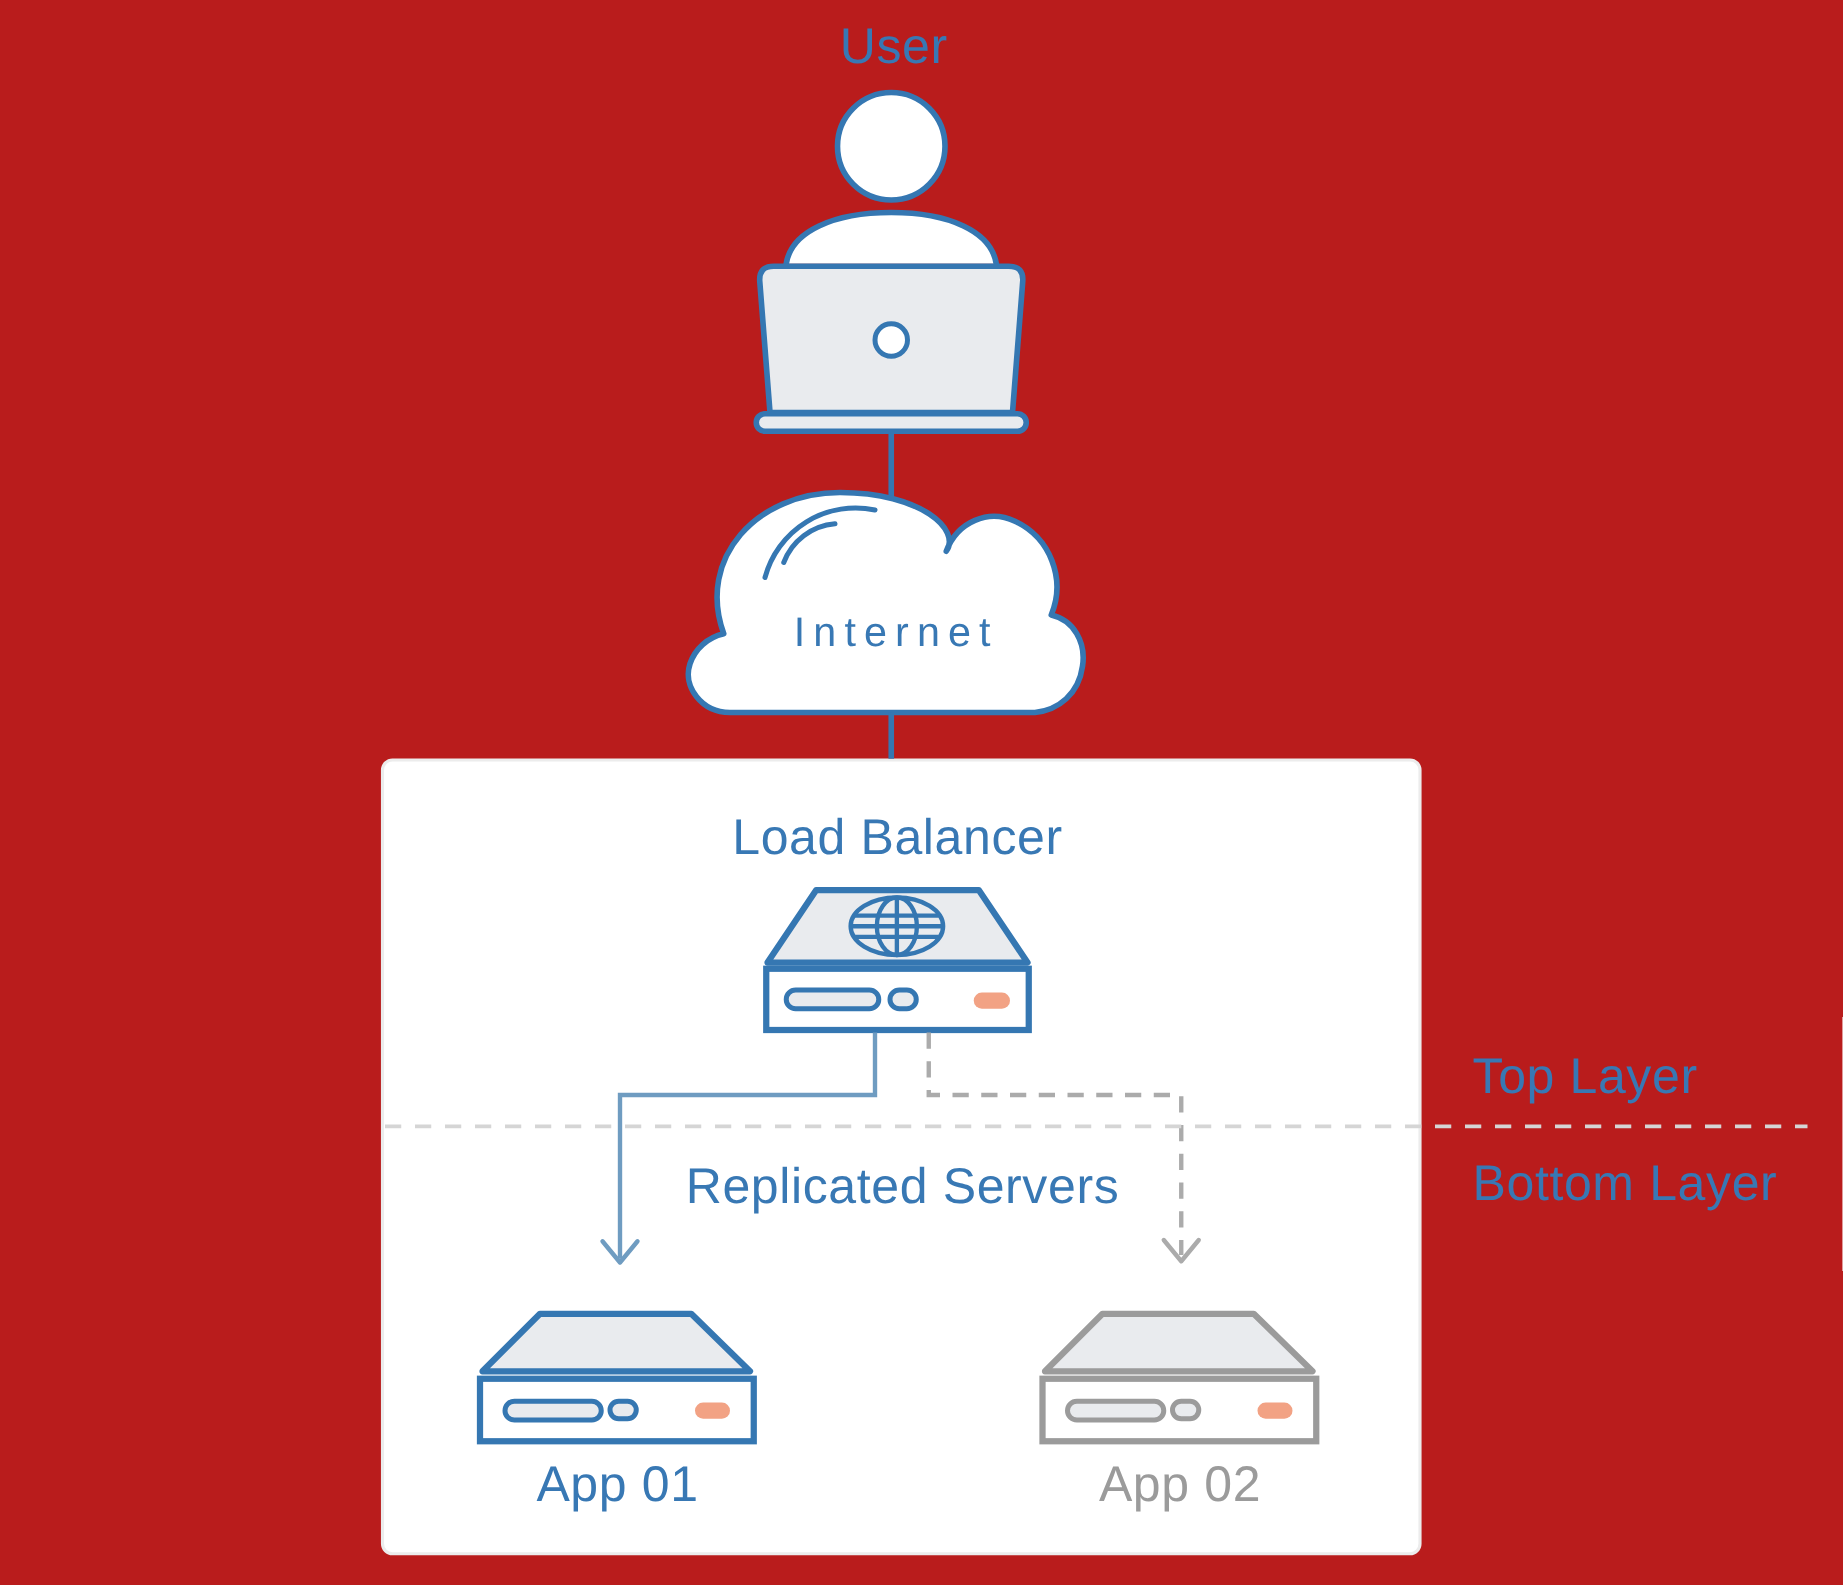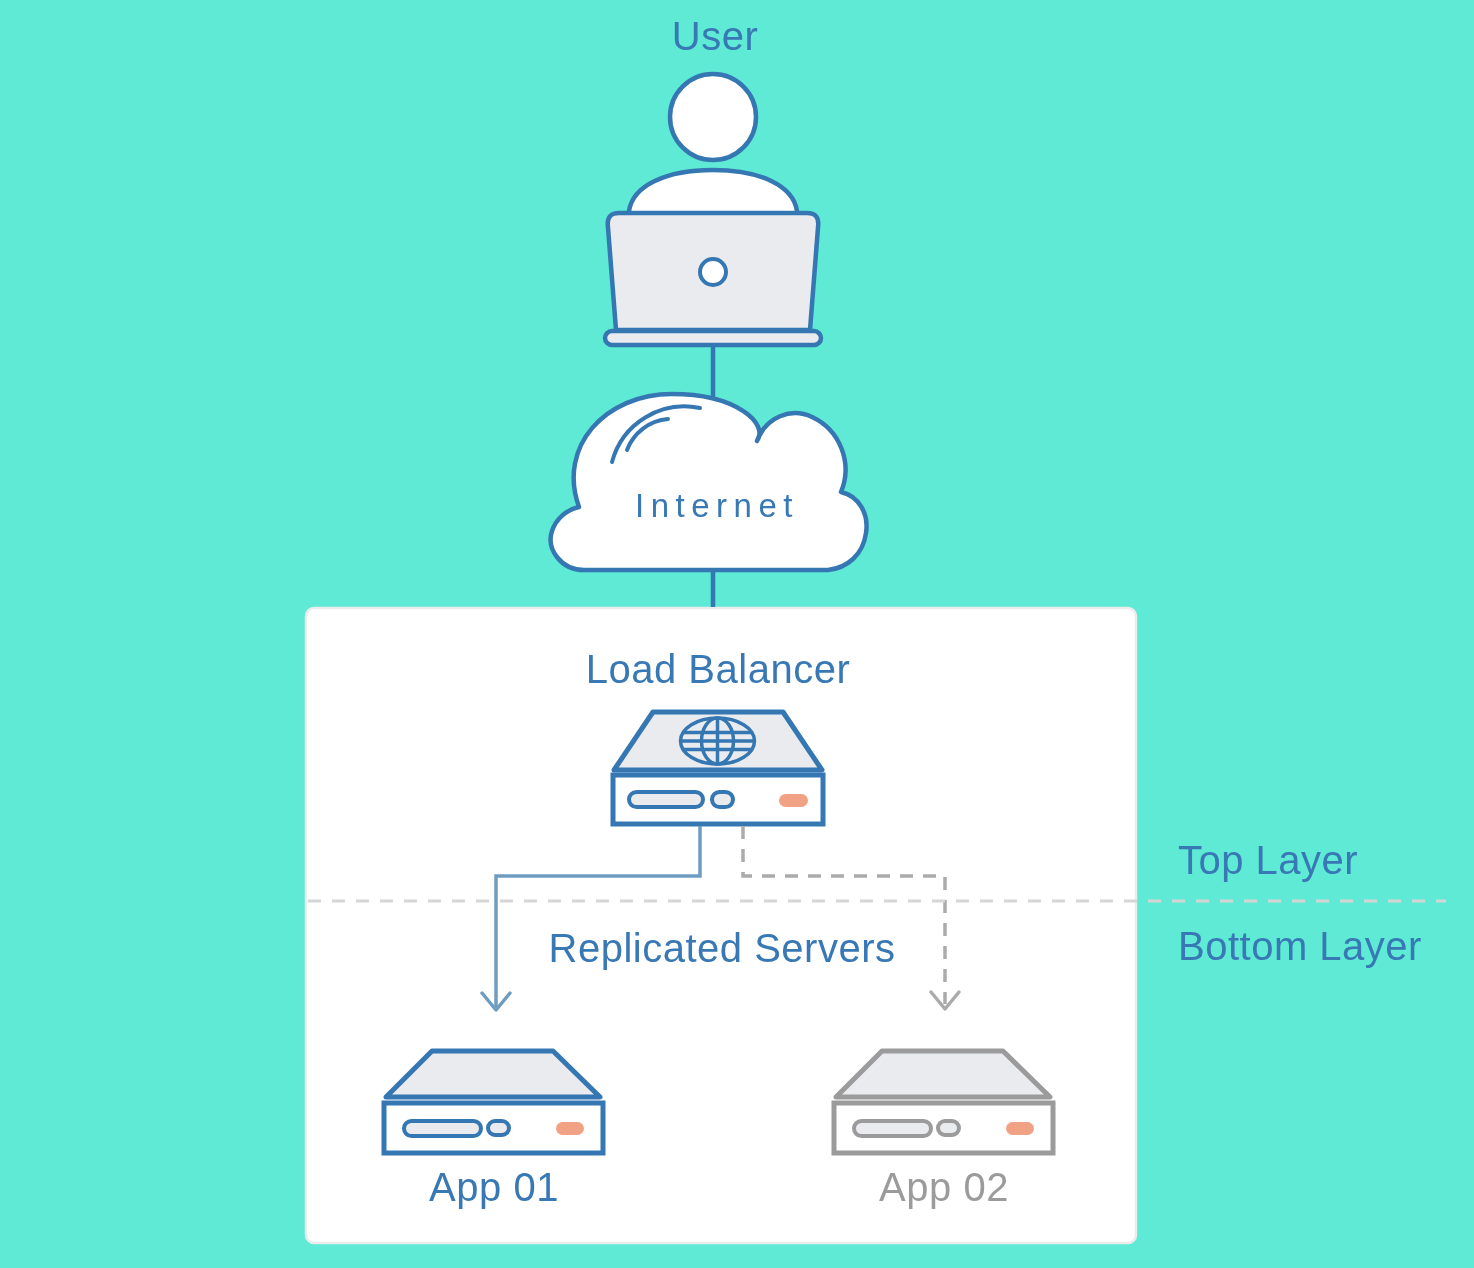--- a/index.html
+++ b/index.html
@@ -1,20 +1,20 @@
 <!DOCTYPE html>
 <html><head>
 <meta charset="utf-8">
 <style>
   html, body { margin: 0; padding: 0; background: #ffffff; }
   .canvas {
     position: relative;
     width: 1474px;
     height: 1268px;
-    background: #5eead4;
+    background: #b91c1c;
     overflow: hidden;
     font-family: "Liberation Sans", sans-serif;
   }
   svg { display: block; }
   .lbl {
     font-family: "Liberation Sans", sans-serif;
     font-size: 40px;
     fill: #3878b4;
     letter-spacing: 0.5px;
   }

